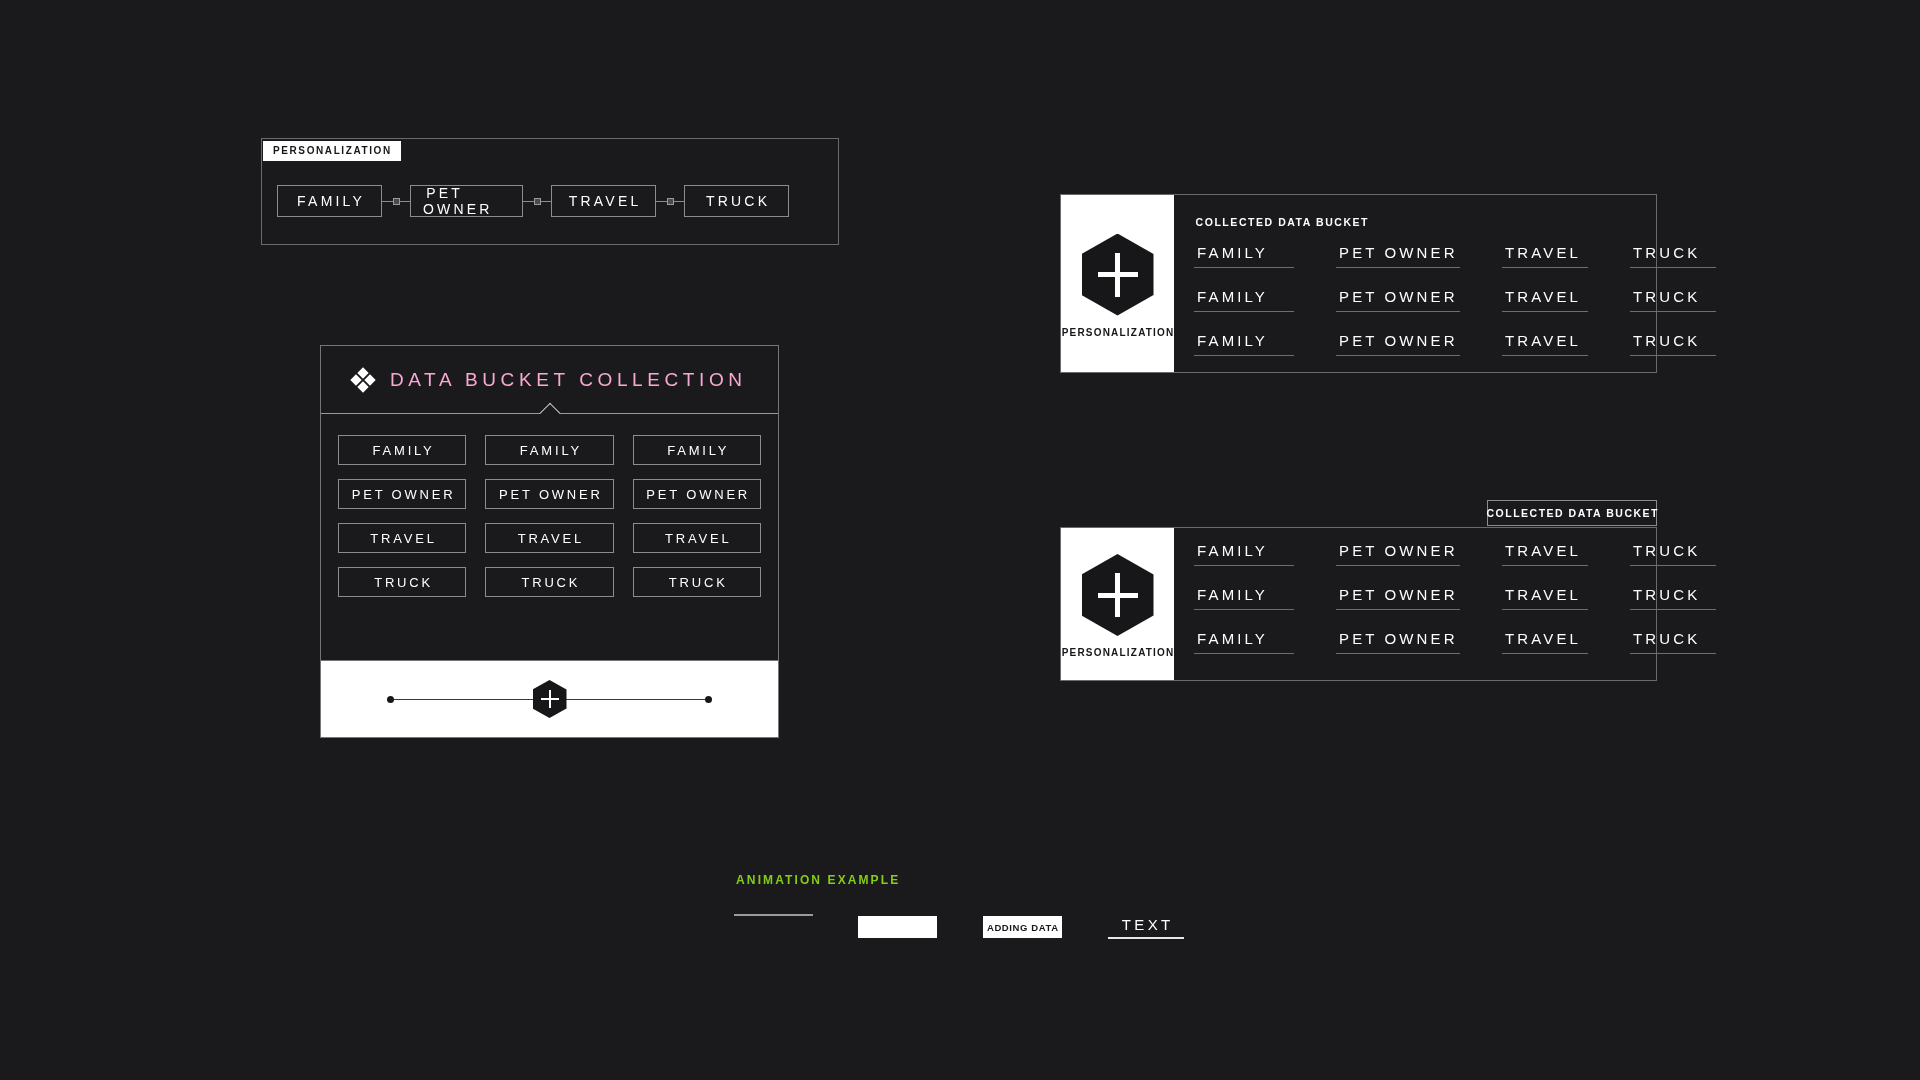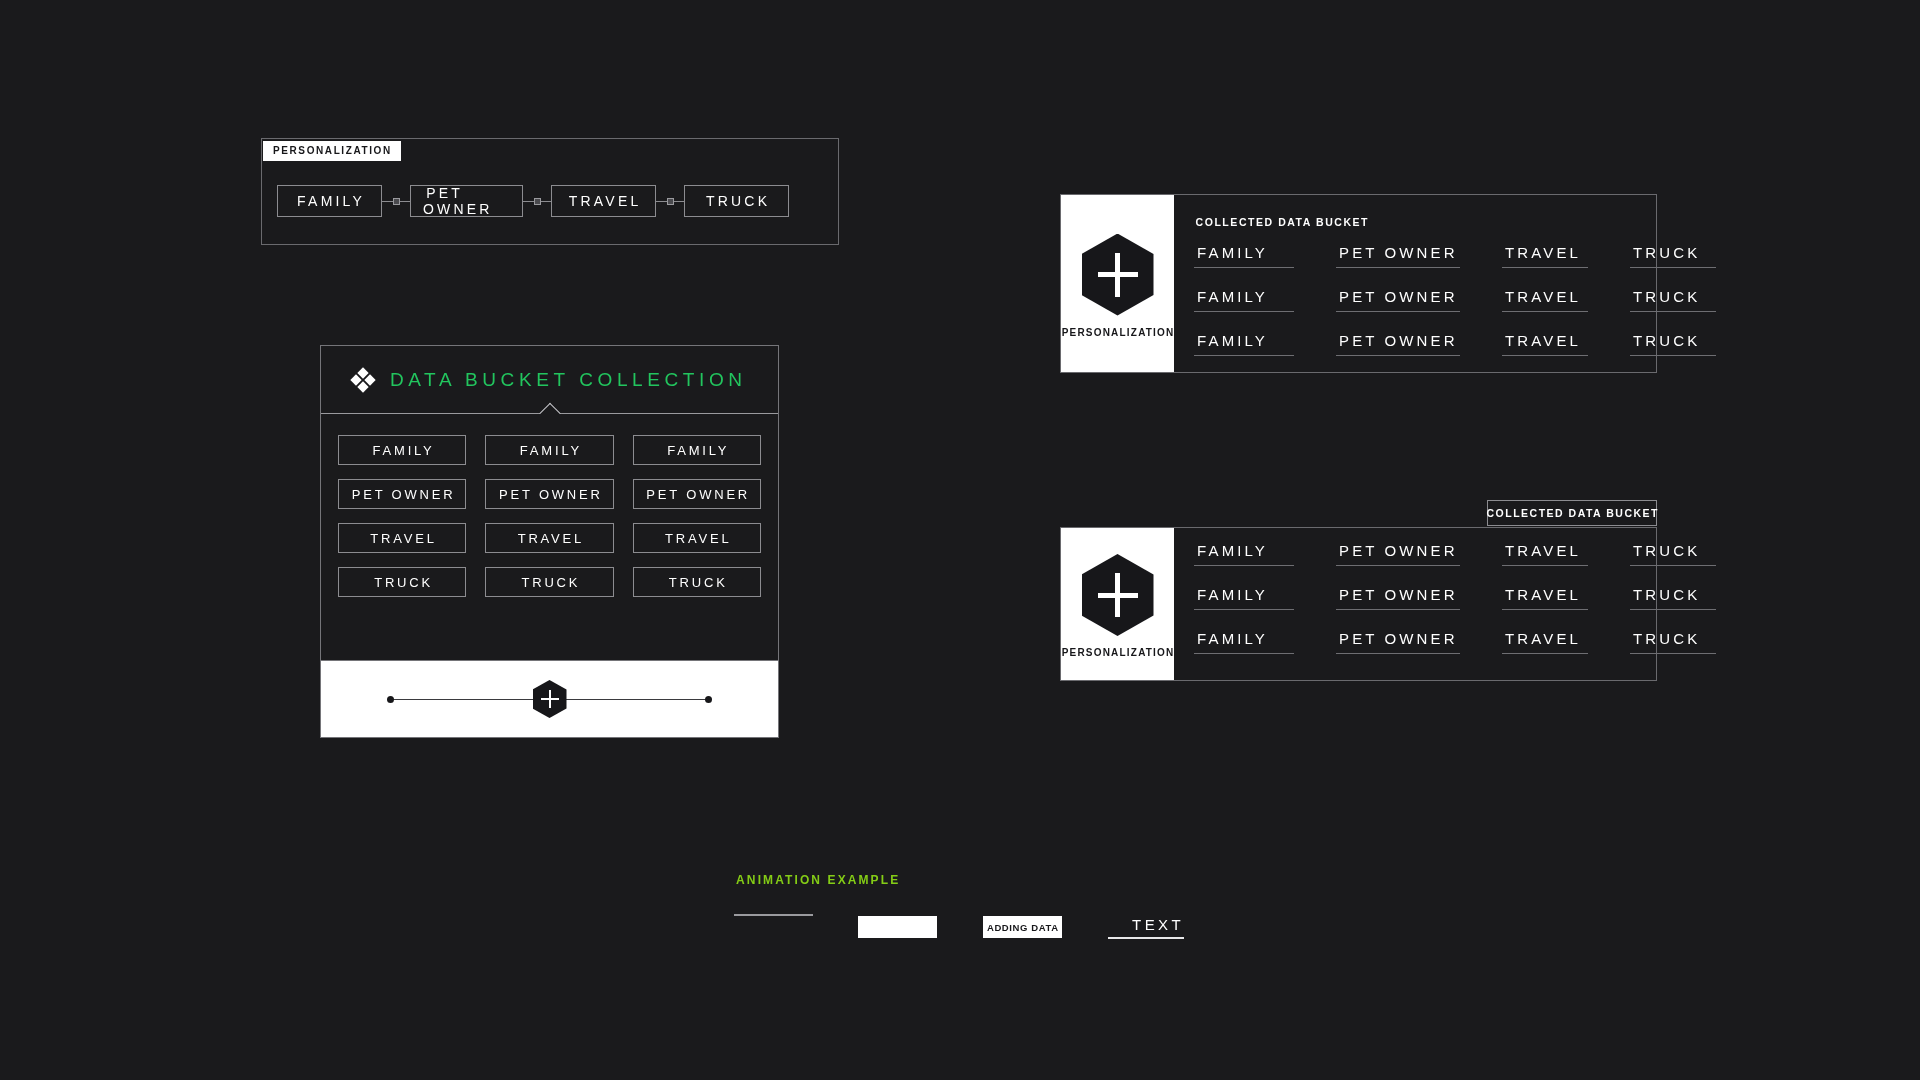--- a/index.html
+++ b/index.html
@@ -126,21 +126,21 @@
     transform: rotate(45deg);
   }
   #diamond-cluster-icon i.d-top { left: 7px; top: 0px; }
   #diamond-cluster-icon i.d-left { left: 0px; top: 7px; }
   #diamond-cluster-icon i.d-right { left: 14px; top: 7px; }
   #diamond-cluster-icon i.d-bottom { left: 7px; top: 14px; }
   #bucket-title {
     font-size: 19px;
     letter-spacing: 4.6px;
     text-indent: 4.6px;
-    color: #22c55e;
+    color: #f9a8d4;
     white-space: nowrap;
   }
   #bucket-grid {
     padding: 21px 17px 0 17px;
     display: grid;
     grid-template-columns: repeat(3, 1fr);
     grid-auto-rows: 30px;
     column-gap: 19px;
     row-gap: 14px;
     justify-items: center;
@@ -349,21 +349,21 @@
     font-weight: bold;
     letter-spacing: 0.6px;
     text-indent: 0.6px;
     white-space: nowrap;
   }
   #anim-stage-text {
     left: 1108px; top: 916px;
     width: 76px;
     display: flex;
     flex-direction: column;
-    align-items: flex-end;
+    align-items: center;
   }
   #anim-stage-text .anim-text-label {
     font-size: 15px;
     letter-spacing: 3.4px;
     text-indent: 3.4px;
     color: #ffffff;
     white-space: nowrap;
   }
   #anim-stage-text .anim-text-rule {
     margin-top: 4px;

